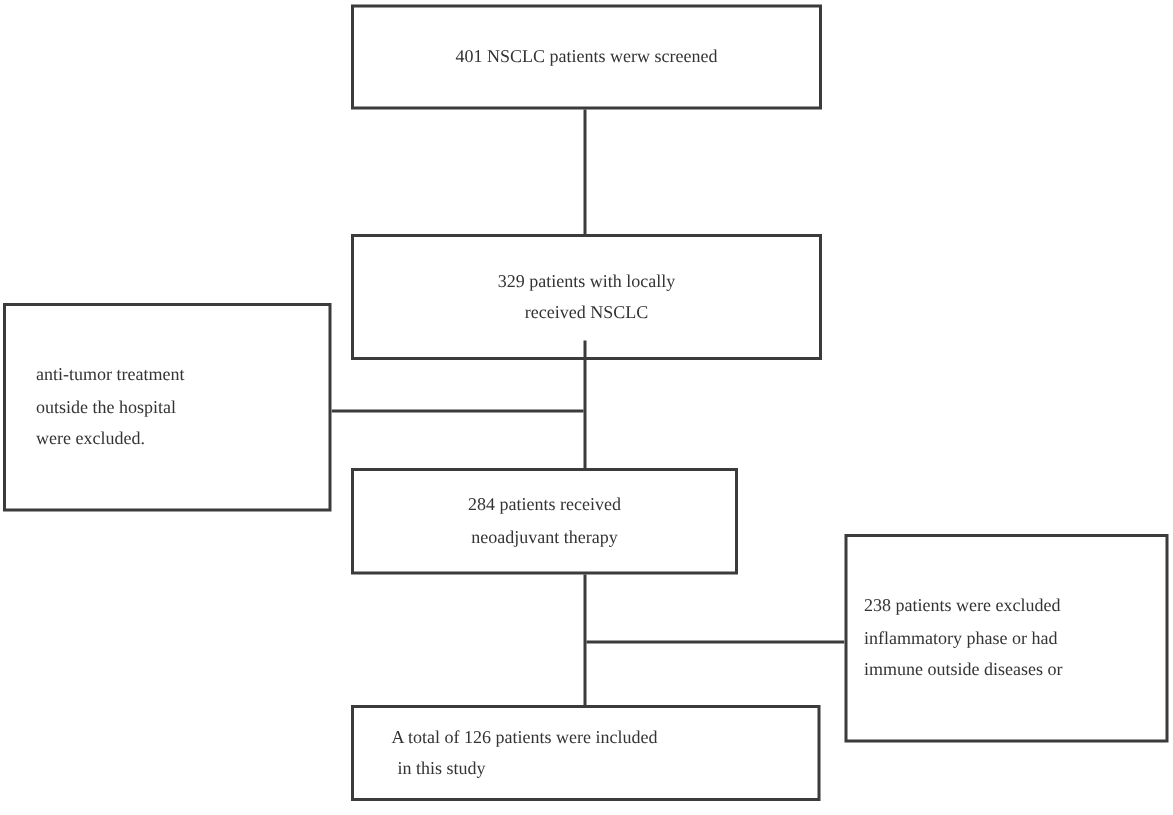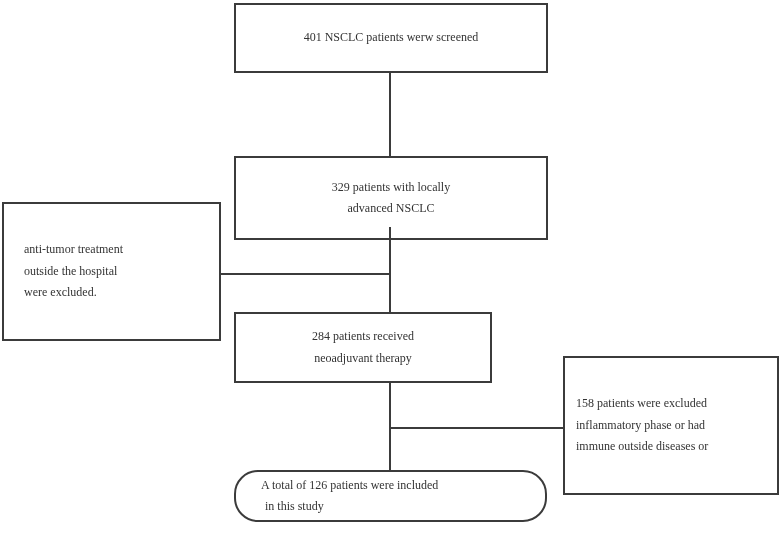--- a/index.html
+++ b/index.html
@@ -47,21 +47,21 @@
     height: 2px;
     background: var(--line);
   }
 
   
   .box-screened        { left: 234px; top: 3px;   width: 314px; height: 70px; }
   .box-advanced        { left: 234px; top: 156px; width: 314px; height: 84px; }
   .box-excluded-left   { left: 2px;   top: 202px; width: 219px; height: 139px; padding-left: 20px; }
   .box-neoadjuvant     { left: 234px; top: 312px; width: 258px; height: 71px; }
   .box-excluded-right  { left: 563px; top: 356px; width: 216px; height: 139px; padding-left: 11px; }
-  .box-included        { left: 234px; top: 470px; width: 313px; height: 52px; padding-left: 25px; border-radius: 24px; }
+  .box-included        { left: 234px; top: 470px; width: 313px; height: 64px; padding-left: 25px; }
   .box-included .line2 { text-indent: 4px; }
 
   .v1 { top: 73px;  height: 83px; }
   .v2 { top: 227px; height: 85px; }
   .v3 { top: 383px; height: 87px; }
   .h-left  { left: 221px; top: 273px; width: 168px; }
   .h-right { left: 391px; top: 427px; width: 172px; }
 </style>
 </head>
 <body>
@@ -69,21 +69,21 @@
 <div class="canvas">
 
   <div class="box centered box-screened">
     <div class="line">401 NSCLC patients werw screened</div>
   </div>
 
   <div class="vline v1"></div>
 
   <div class="box centered box-advanced">
     <div class="line">329 patients with locally</div>
-    <div class="line">advanced NSCLC</div>
+    <div class="line">received NSCLC</div>
   </div>
 
   <div class="vline v2"></div>
 
   <div class="hline h-left"></div>
 
   <div class="box left-aligned box-excluded-left">
     <div class="line">anti-tumor treatment</div>
     <div class="line">outside the hospital</div>
     <div class="line">were excluded.</div>
@@ -92,21 +92,21 @@
   <div class="box centered box-neoadjuvant">
     <div class="line">284 patients received</div>
     <div class="line">neoadjuvant therapy</div>
   </div>
 
   <div class="vline v3"></div>
 
   <div class="hline h-right"></div>
 
   <div class="box left-aligned box-excluded-right">
-    <div class="line">158 patients were excluded</div>
+    <div class="line">238 patients were excluded</div>
     <div class="line">inflammatory phase or had</div>
     <div class="line">immune outside diseases or</div>
   </div>
 
   <div class="box left-aligned box-included">
     <div class="line">A total of 126 patients were included</div>
     <div class="line line2">in this study</div>
   </div>
 
 </div>

